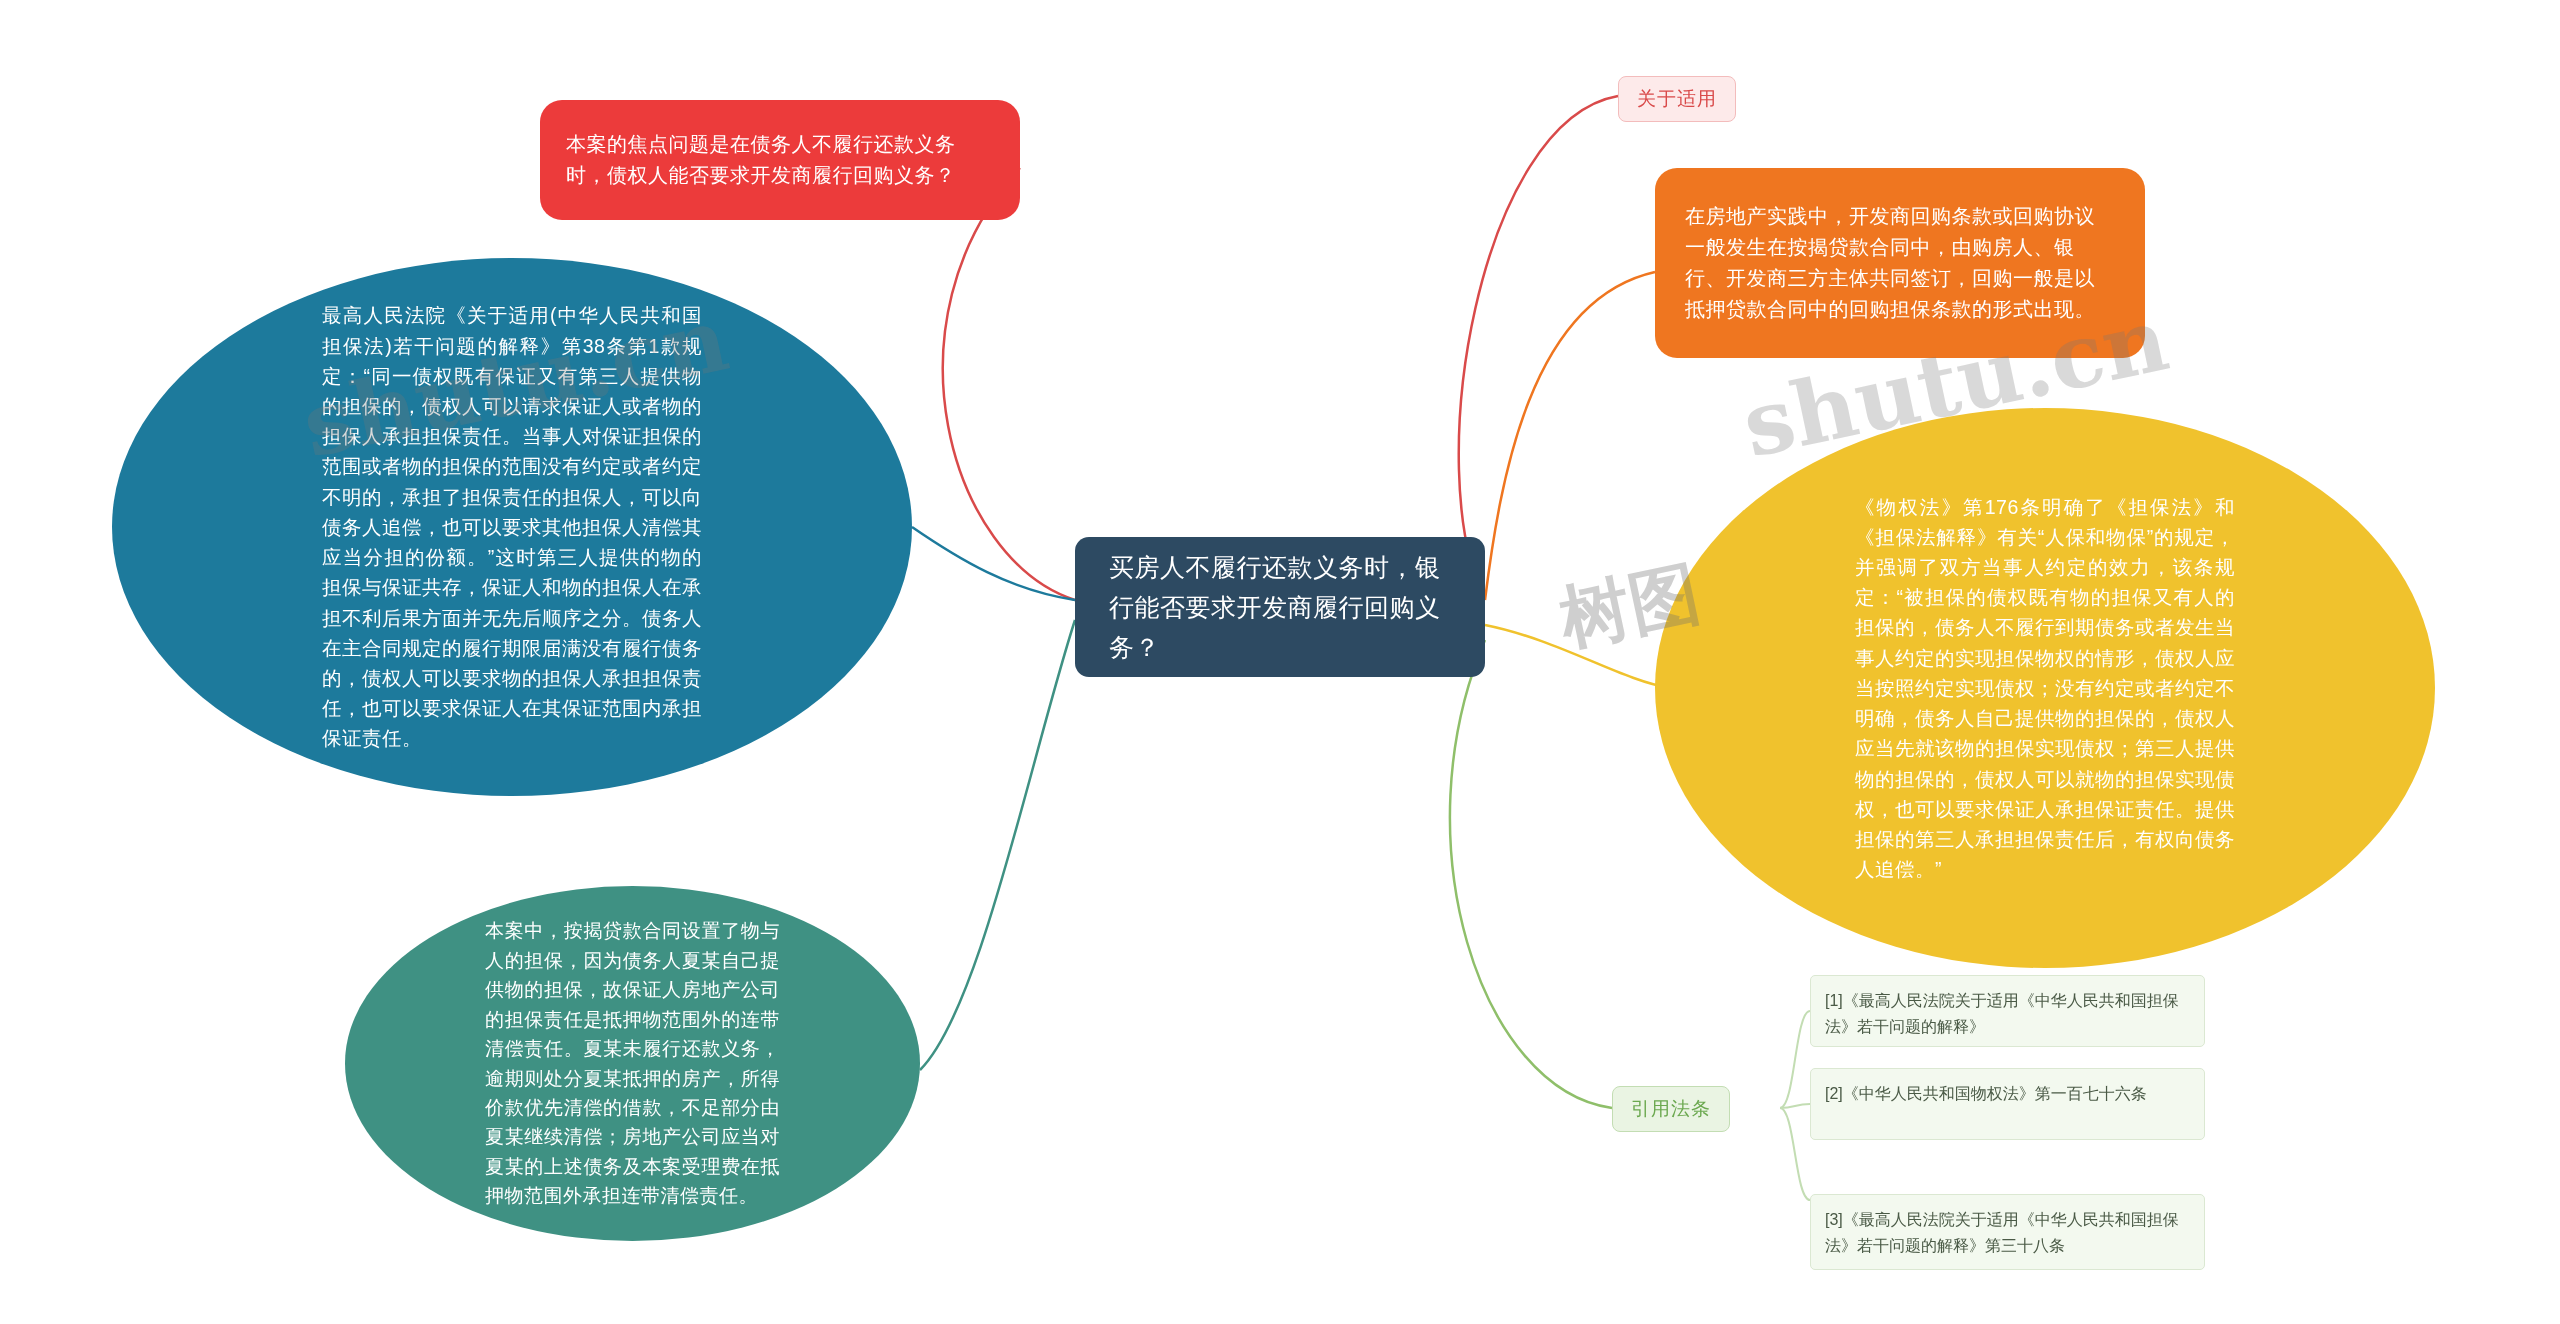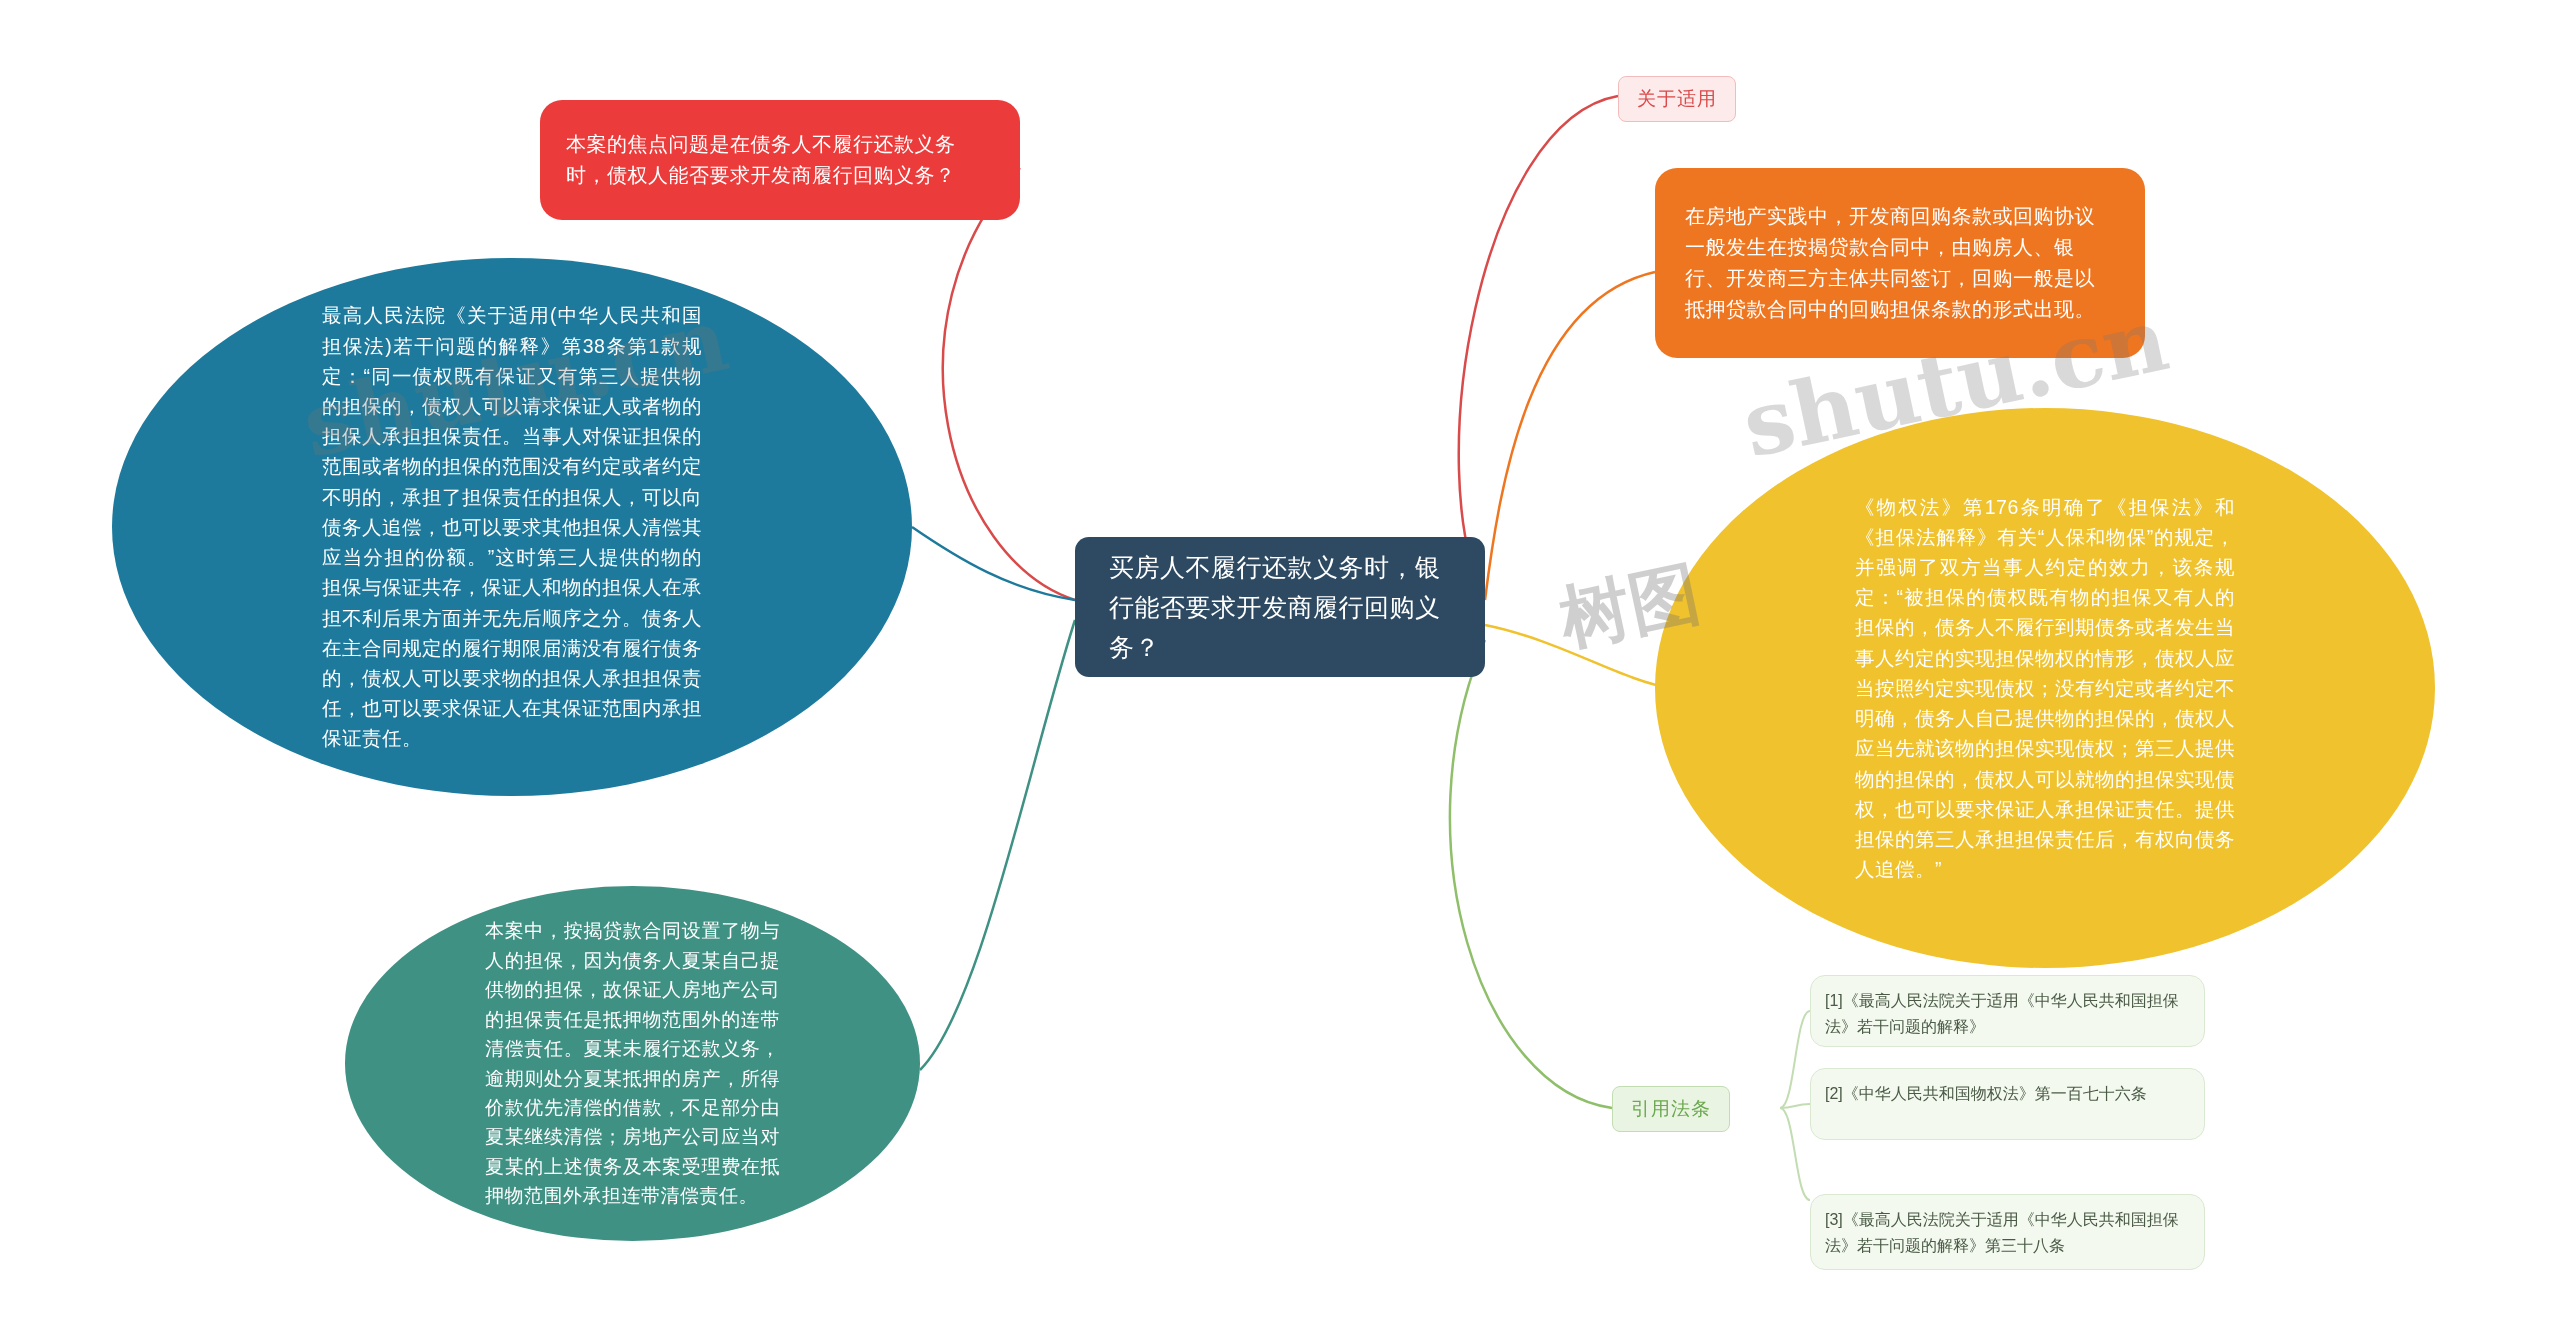--- a/index.html
+++ b/index.html
@@ -144,21 +144,21 @@
     border: 1px solid #c3ddb3;
     color: #6ba84f;
   }
 
   
   .lawbox {
     position: absolute;
     box-sizing: border-box;
     background: #f3f9ef;
     border: 1px solid #dbe8d2;
-    border-radius: 15px;
+    border-radius: 5px;
     color: #4a5a46;
     font-size: 16px;
     line-height: 1.6;
     padding: 12px 14px;
     width: 395px;
     text-align: left;
   }
   #lawbox-0 { left: 1810px; top: 975px; height: 72px; }
   #lawbox-1 { left: 1810px; top: 1068px; height: 72px; }
   #lawbox-2 { left: 1810px; top: 1162px; height: 76px; margin-top: 32px; }

